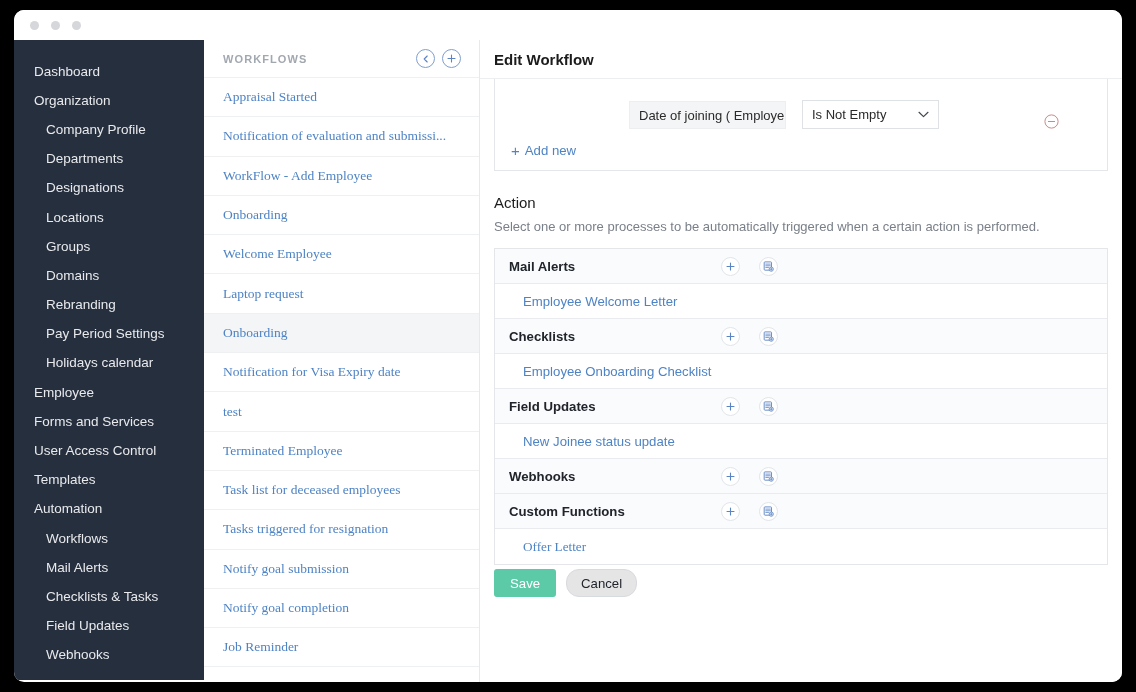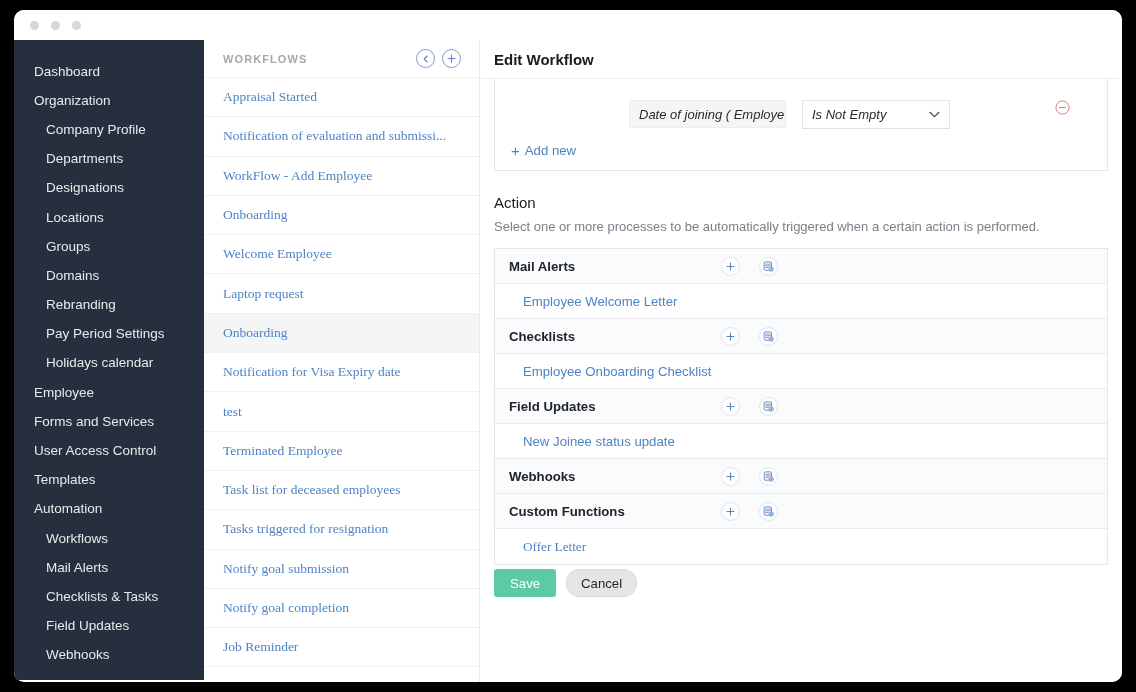--- a/index.html
+++ b/index.html
@@ -139,40 +139,39 @@
   #criteria {
     border: 1px solid #e4e6e9;
     border-top: none;
     background: #fff;
     height: 92px;
     padding-left: 16px;
     position: relative;
   }
   #cond-row {
     display: flex;
-    align-items: flex-start;
+    align-items: flex-end;
     padding-top: 21px;
-    font-style: italic;
   }
   #cond-field {
     width: 157px;
     height: 28px;
     background: #f4f5f6;
     border: 1px solid #eceef0;
     display: flex;
     align-items: center;
     padding-left: 9px;
     font-size: 13px;
     color: #2a2a2a;
     margin-left: 118px;
     white-space: nowrap;
     overflow: hidden;
   }
   #cond-op {
-    width: 148px;
+    width: 137px;
     height: 29px;
     background: #fff;
     border: 1px solid #dfe2e5;
     display: flex;
     align-items: center;
     padding: 0 9px;
     font-size: 13px;
     color: #2a2a2a;
     margin-left: 16px;
     justify-content: space-between;

